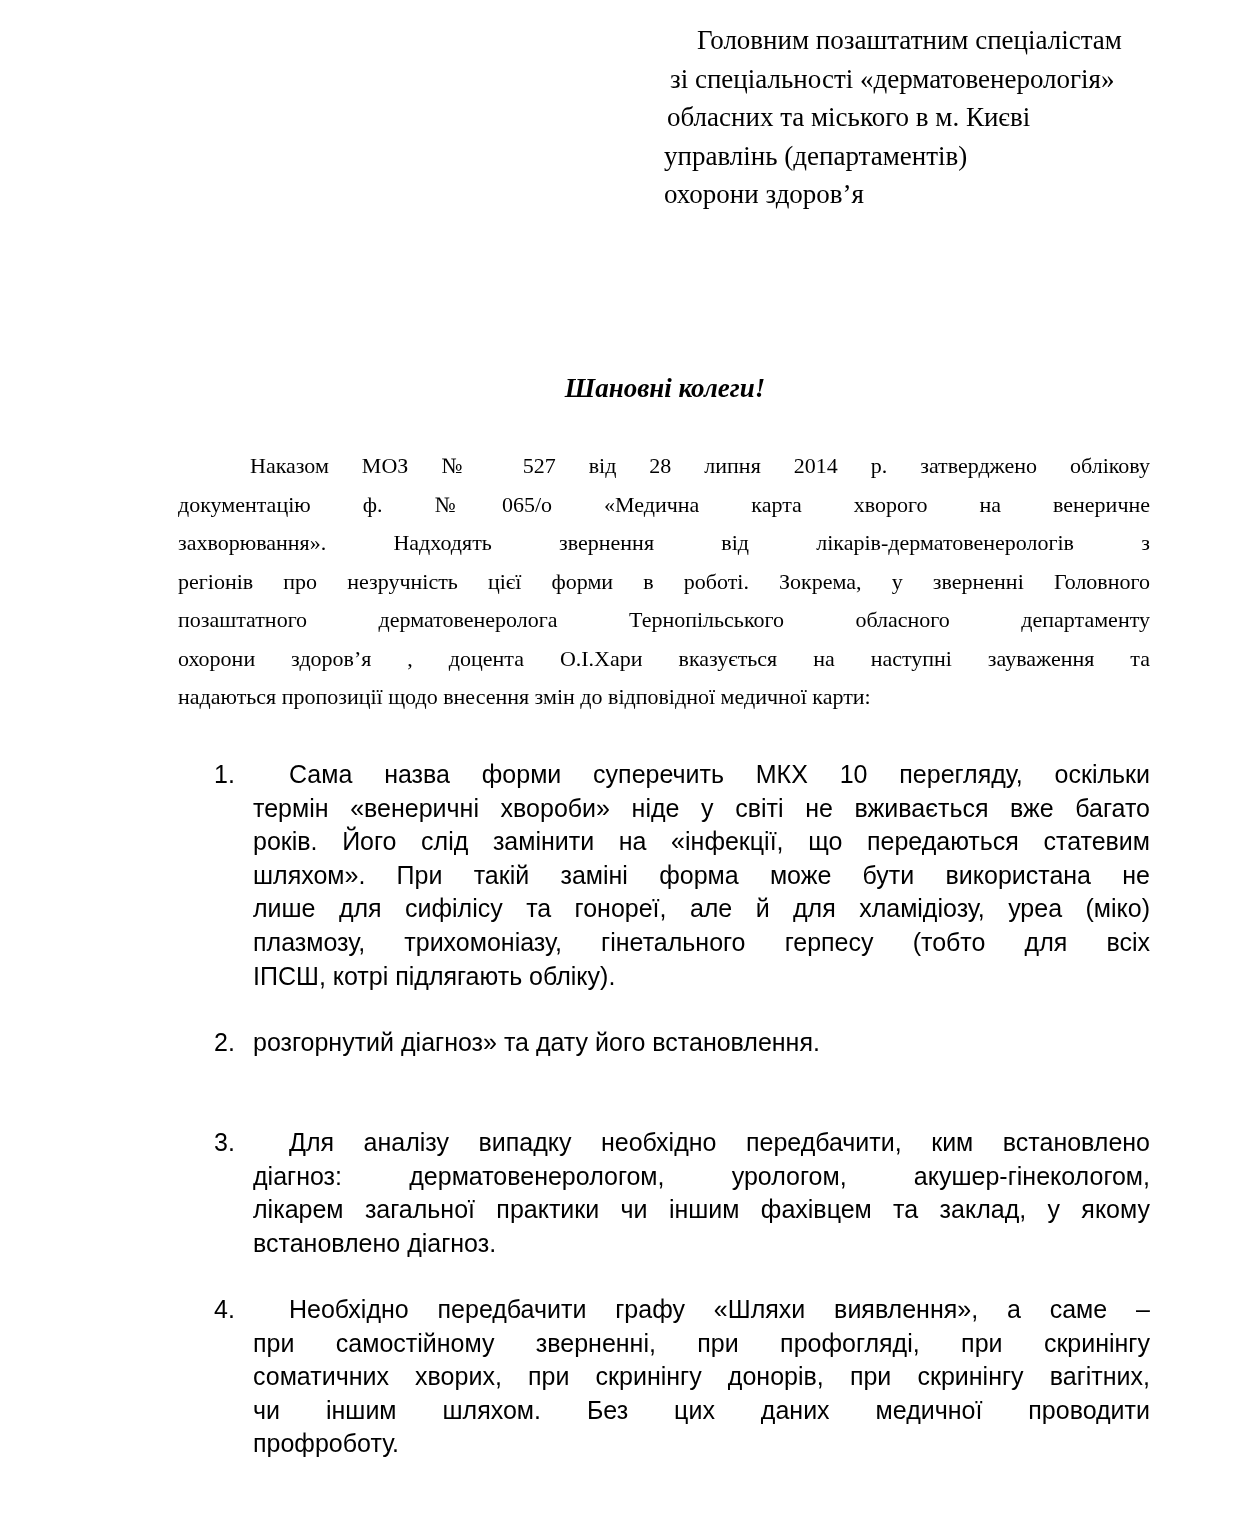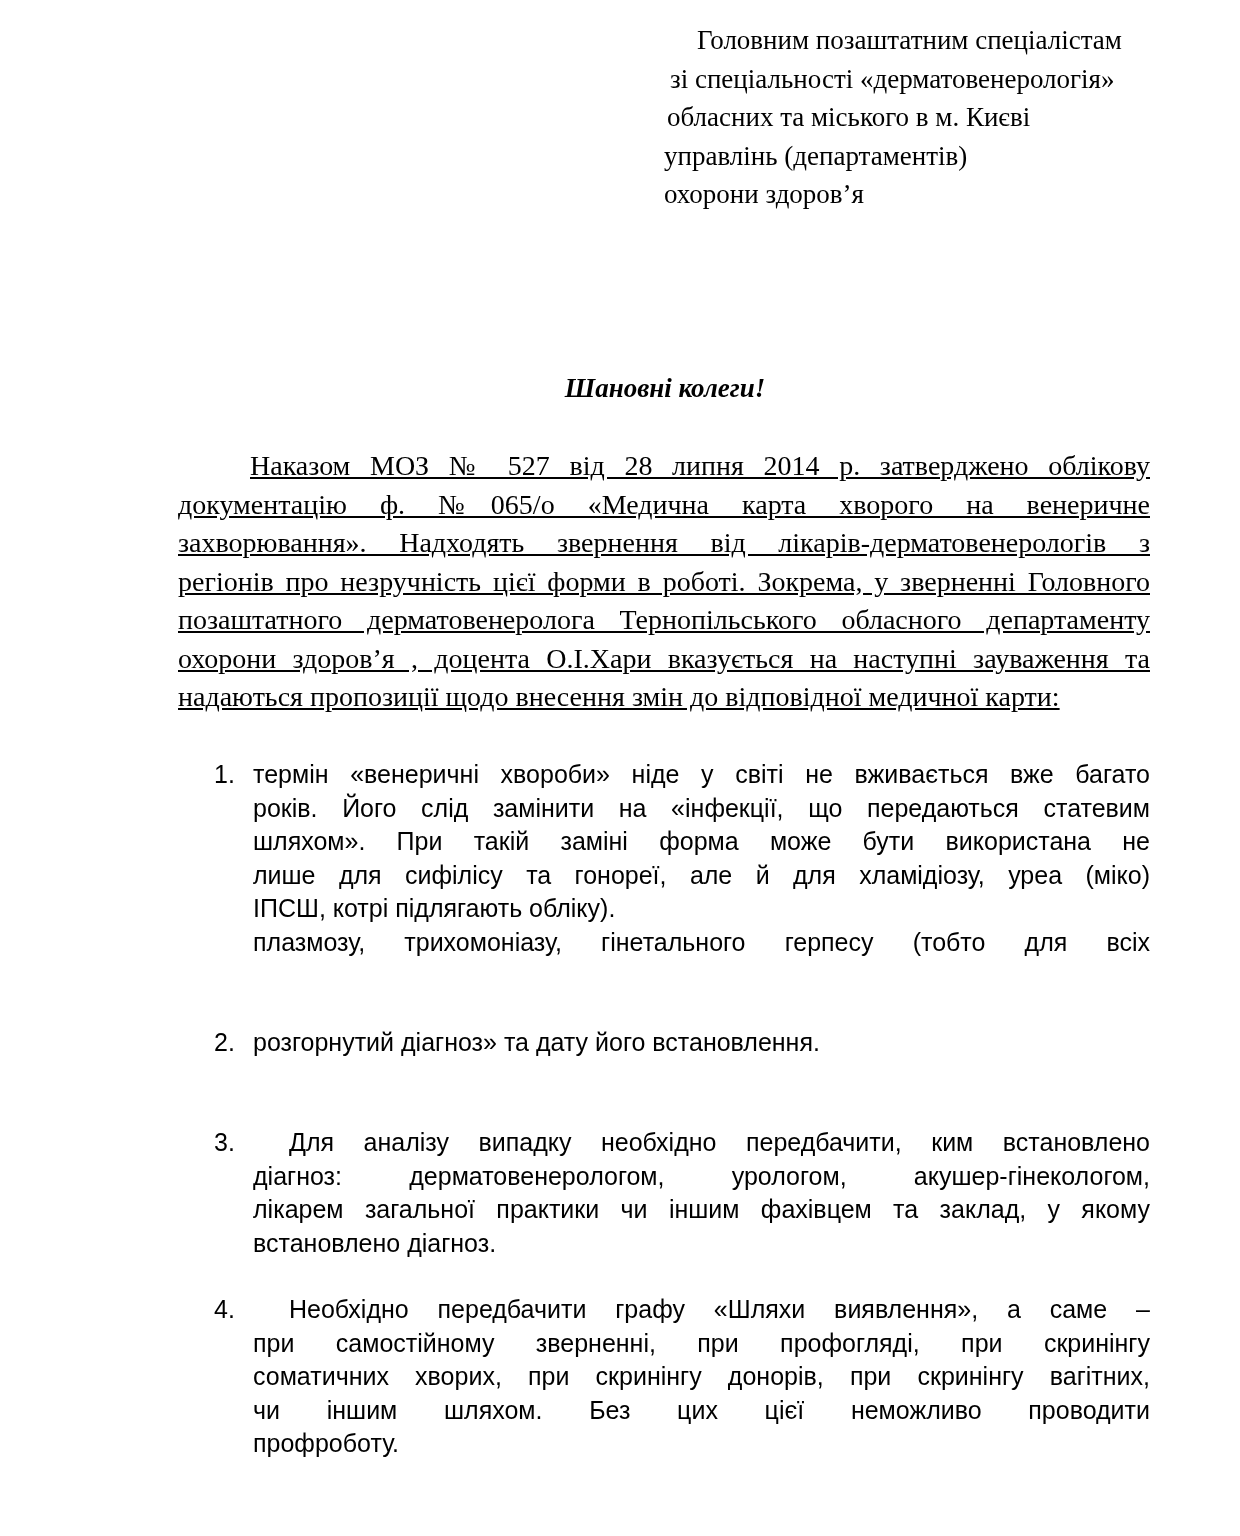--- a/index.html
+++ b/index.html
@@ -50,26 +50,25 @@
       position: absolute;
       left: 178px;
       top: 450px;
       width: 972px;
     }
     .jline {
       display: block;
       width: 100%;
       height: 38.5px;
       line-height: 32px;
-      font-size: 28px;
+      font-size: 22px;
       text-align: justify;
       text-align-last: justify;
       white-space: nowrap;
       overflow: visible;
-      text-decoration: underline;
     }
     .jline.last {
       text-align-last: left;
     }
     .jline.indent {
       padding-left: 72px;
       box-sizing: border-box;
     }
     
     .item {
@@ -127,26 +126,27 @@
   <span class="jline">захворювання». Надходять звернення від лікарів-дерматовенерологів з</span>
   <span class="jline">регіонів про незручність цієї форми в роботі. Зокрема, у зверненні Головного</span>
   <span class="jline">позаштатного дерматовенеролога Тернопільського обласного департаменту</span>
   <span class="jline">охорони здоров’я , доцента О.І.Хари вказується на наступні зауваження та</span>
   <span class="jline last">надаються пропозиції щодо внесення змін до відповідної медичної карти:</span>
 </div>
 
 <div class="item sans" style="top:758px;">
   <span class="num">1.</span>
   <div class="body">
+    <span class="ln first">Сама назва форми суперечить МКХ 10 перегляду, оскільки</span>
     <span class="ln">термін «венеричні хвороби» ніде у світі не вживається вже багато</span>
     <span class="ln">років. Його слід замінити на «інфекції, що передаються статевим</span>
     <span class="ln">шляхом». При такій заміні форма може бути використана не</span>
     <span class="ln">лише для сифілісу та гонореї, але й для хламідіозу, уреа (міко)</span>
+    <span class="ln">плазмозу, трихомоніазу, гінетального герпесу (тобто для всіх</span>
     <span class="ln last">ІПСШ, котрі підлягають обліку).</span>
-    <span class="ln">плазмозу, трихомоніазу, гінетального герпесу (тобто для всіх</span>
   </div>
 </div>
 
 <div class="item sans" style="top:1026px;">
   <span class="num">2.</span>
   <div class="body">
     <span class="ln last">розгорнутий діагноз» та дату його встановлення.</span>
   </div>
 </div>
 
@@ -159,16 +159,16 @@
     <span class="ln last">встановлено діагноз.</span>
   </div>
 </div>
 
 <div class="item sans" style="top:1293px;">
   <span class="num">4.</span>
   <div class="body">
     <span class="ln first">Необхідно передбачити графу «Шляхи виявлення», а саме –</span>
     <span class="ln">при самостійному зверненні, при профогляді, при скринінгу</span>
     <span class="ln">соматичних хворих, при скринінгу донорів, при скринінгу вагітних,</span>
-    <span class="ln">чи іншим шляхом. Без цих цієї неможливо проводити</span>
+    <span class="ln">чи іншим шляхом. Без цих даних медичної проводити</span>
     <span class="ln last">профроботу.</span>
   </div>
 </div>
 
 </body></html>

